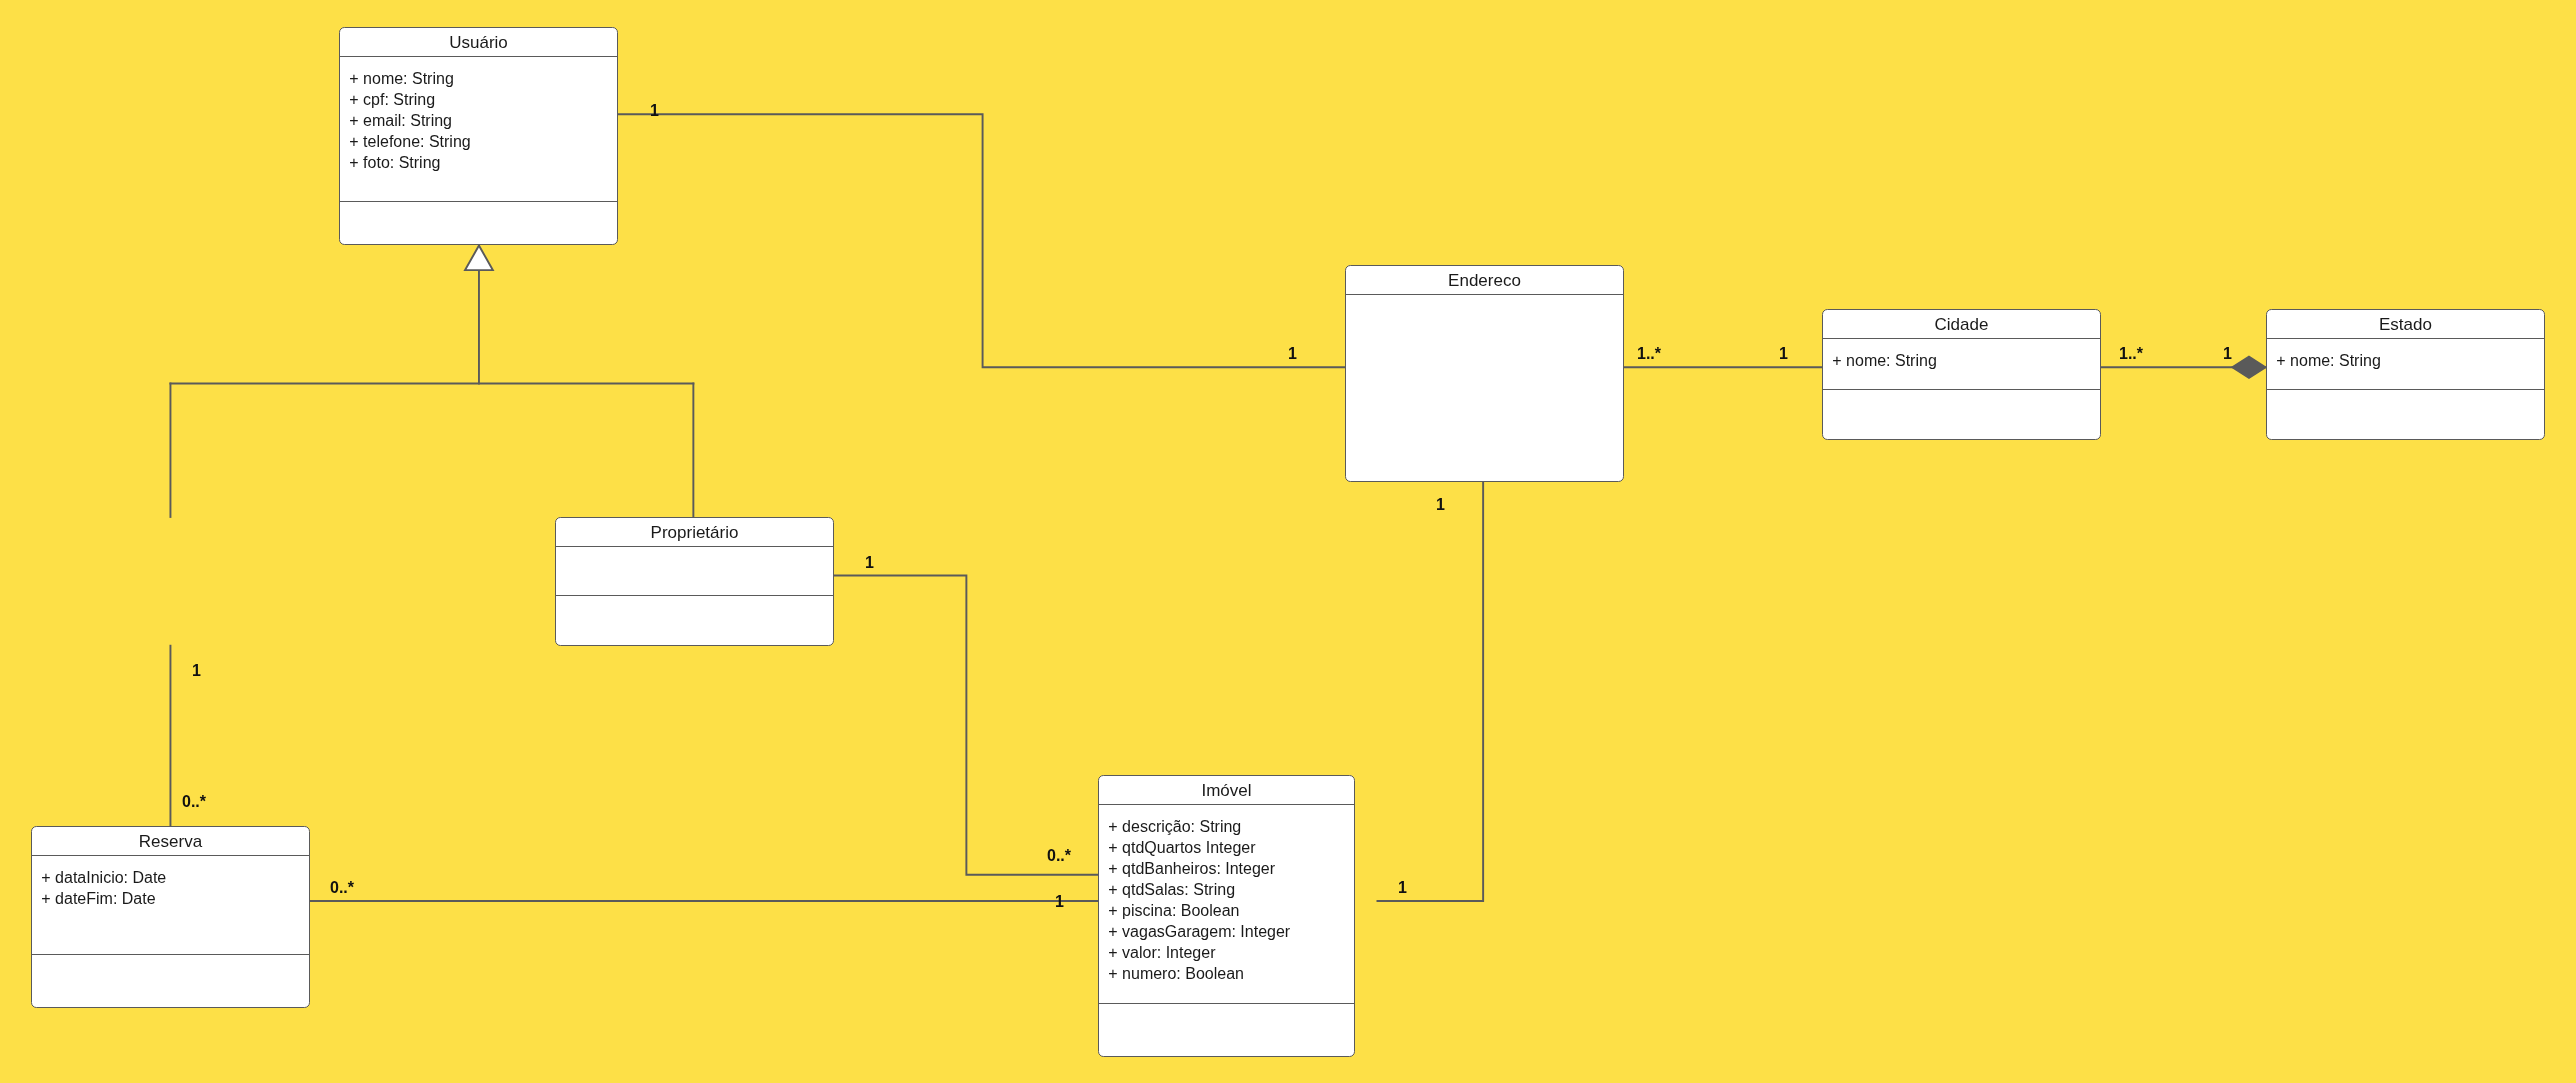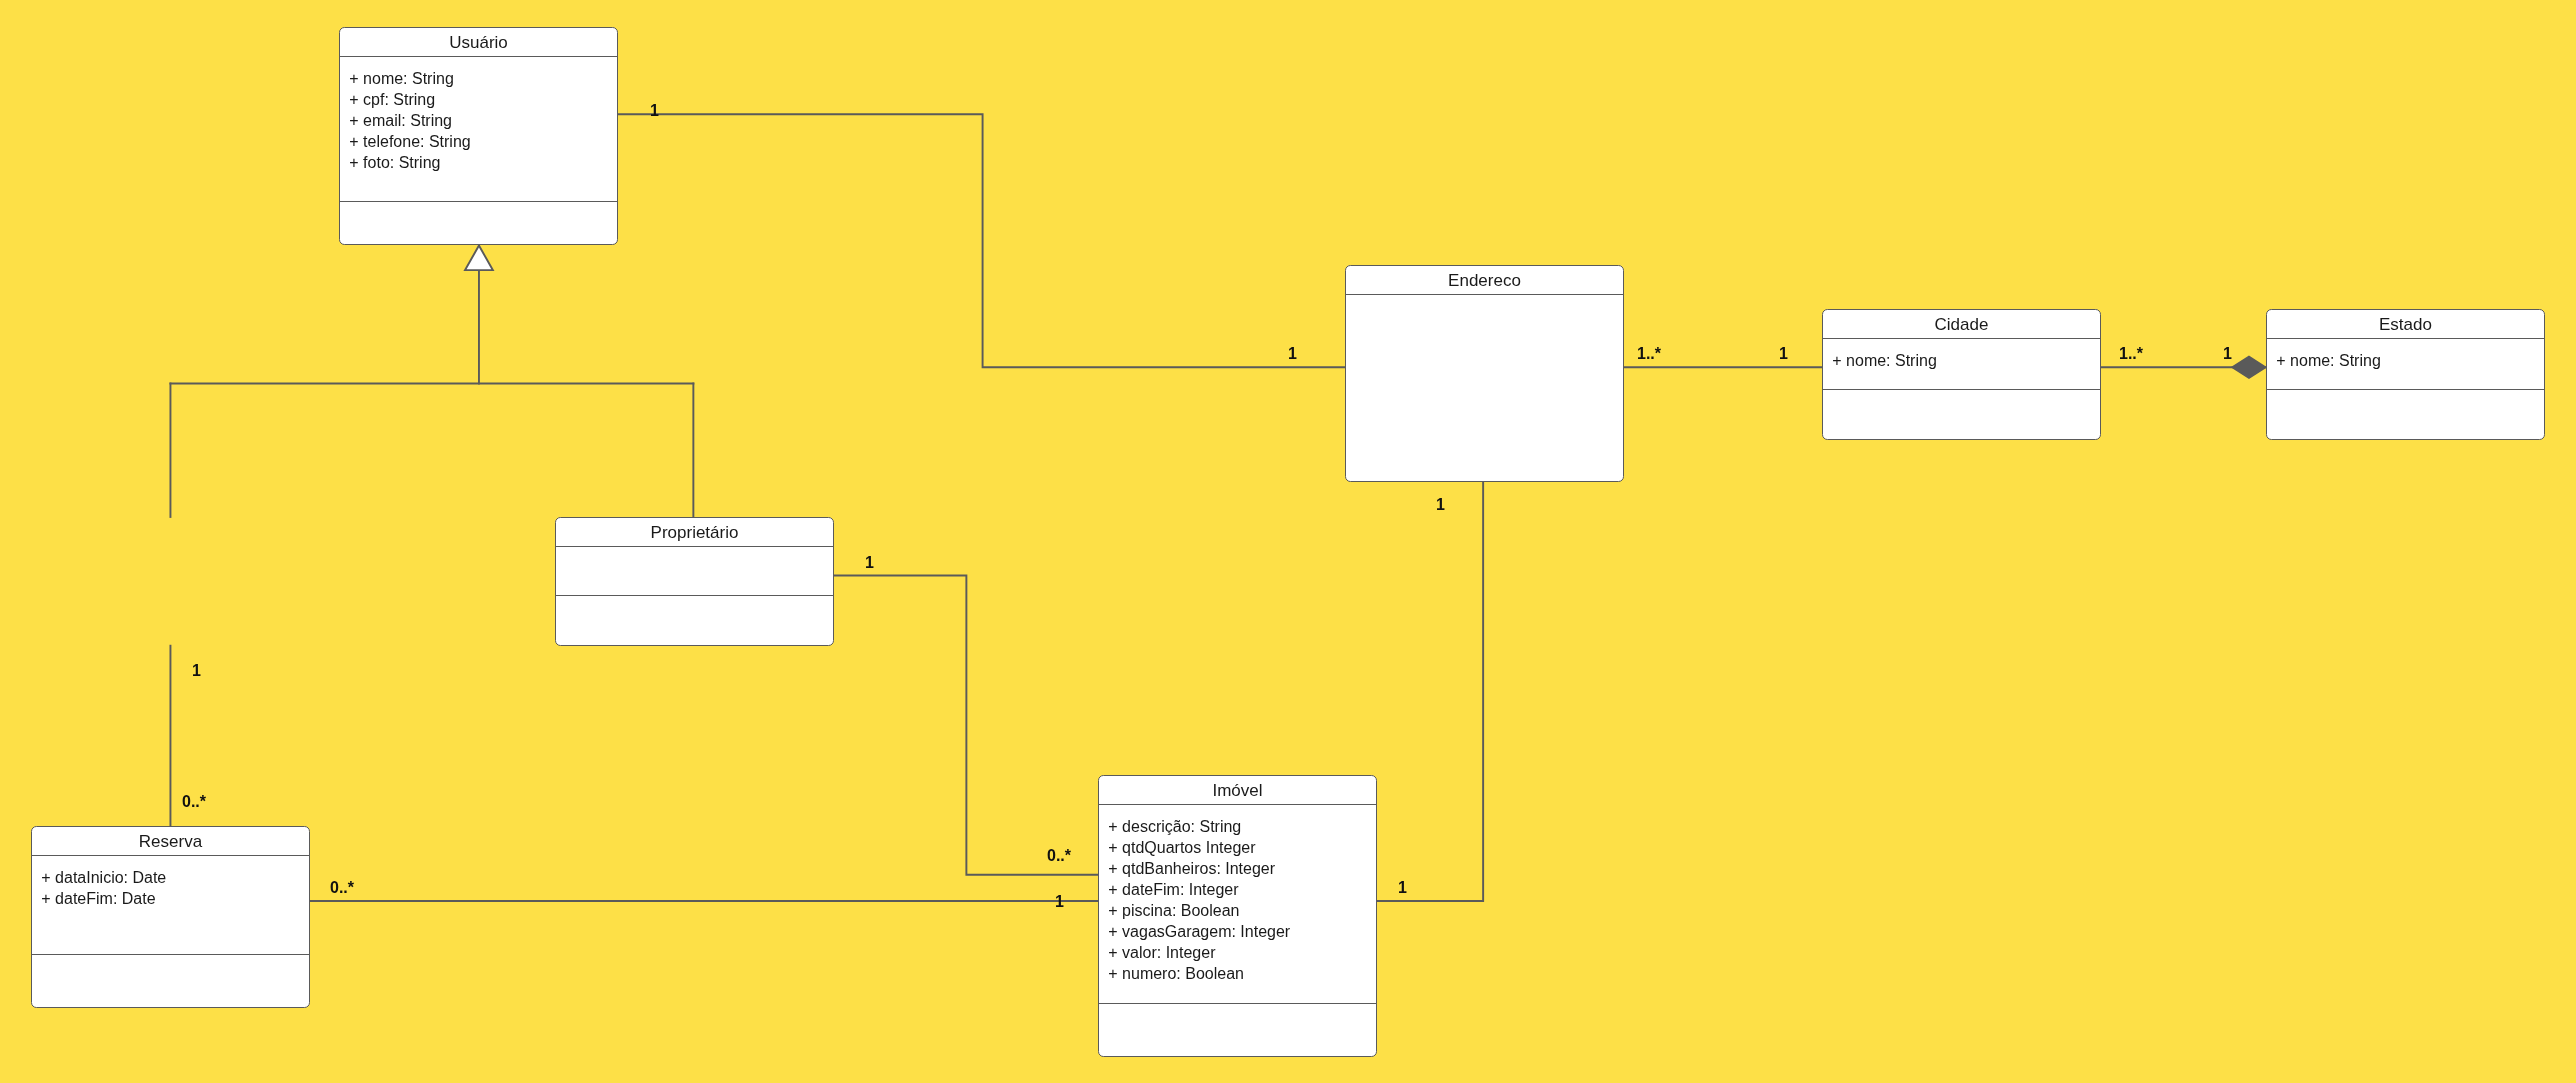--- a/index.html
+++ b/index.html
@@ -129,27 +129,27 @@
 
   <div class="uml-class" style="left:31px; top:826px; width:279px; height:182px;">
     <div class="uml-header" style="height:29px;">Reserva</div>
     <div class="uml-attrs">
       <div class="attr-line">+ dataInicio: Date</div>
       <div class="attr-line">+ dateFim: Date</div>
     </div>
     <div class="uml-methods" style="height:52px;"></div>
   </div>
 
-  <div class="uml-class" style="left:1098px; top:775px; width:279px; height:282px;">
+  <div class="uml-class" style="left:1098px; top:775px; width:257px; height:282px;">
     <div class="uml-header" style="height:29px;">Imóvel</div>
     <div class="uml-attrs">
       <div class="attr-line">+ descrição: String</div>
       <div class="attr-line">+ qtdQuartos Integer</div>
       <div class="attr-line">+ qtdBanheiros: Integer</div>
-      <div class="attr-line">+ dateFim: Integer</div>
+      <div class="attr-line">+ qtdSalas: String</div>
       <div class="attr-line">+ piscina: Boolean</div>
       <div class="attr-line">+ vagasGaragem: Integer</div>
       <div class="attr-line">+ valor: Integer</div>
       <div class="attr-line">+ numero: Boolean</div>
     </div>
     <div class="uml-methods" style="height:52px;"></div>
   </div>
 
   <div class="uml-class" style="left:1345px; top:265px; width:279px; height:217px;">
     <div class="uml-header" style="height:29px;">Endereco</div>

